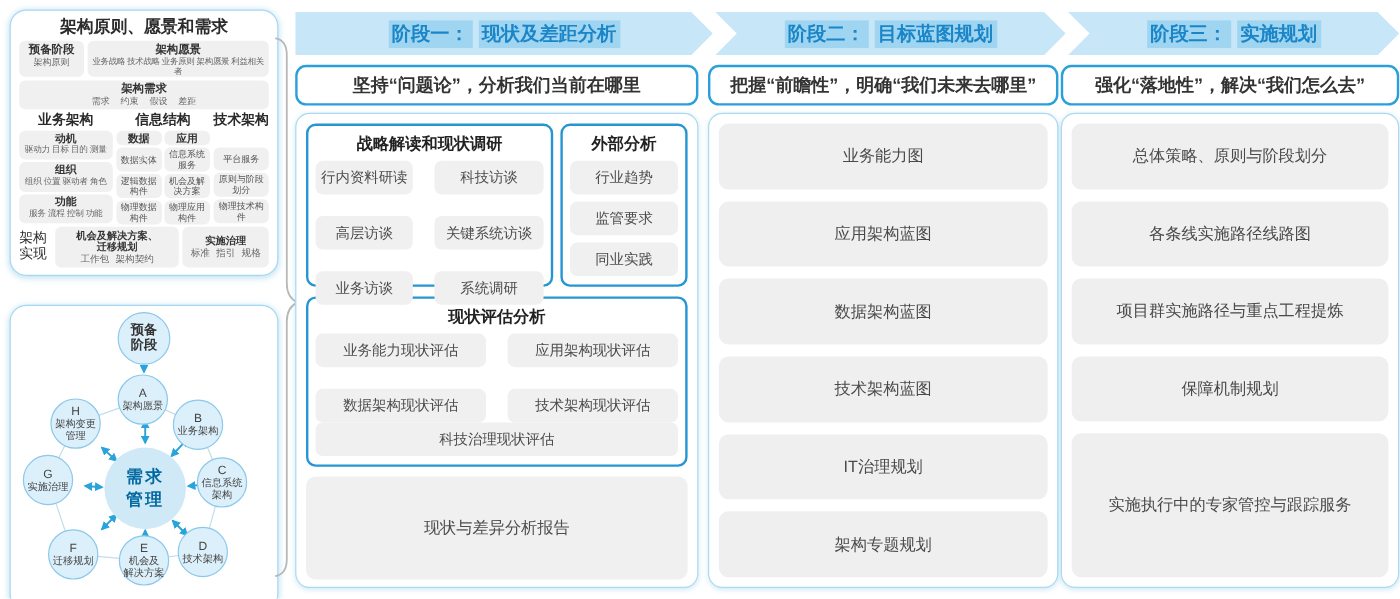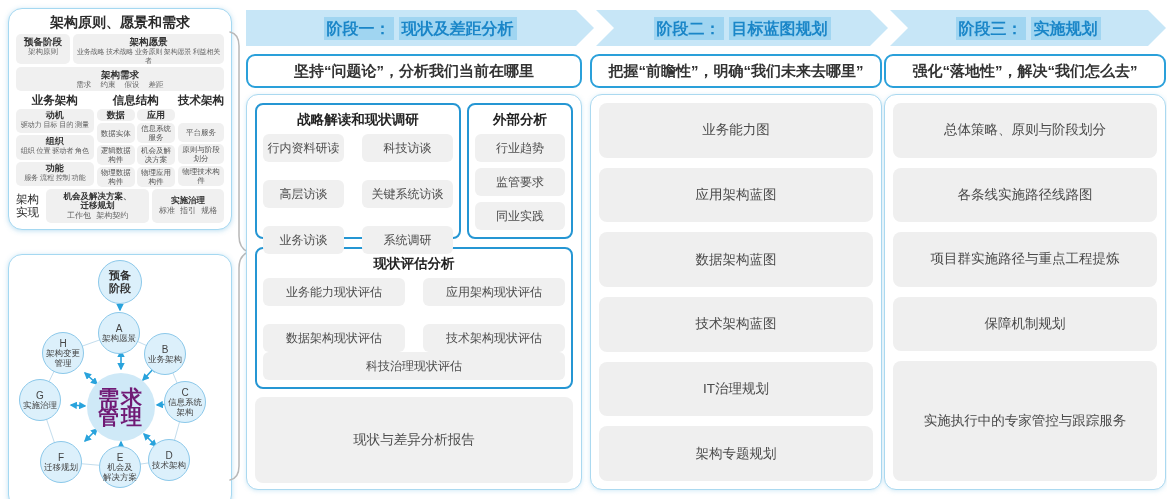--- a/index.html
+++ b/index.html
@@ -42,21 +42,21 @@
   .ib-sub{font-size:8px;color:#666;line-height:10px;word-spacing:3px}
 
   
   .adm{left:8px;top:254px;width:224px;height:255px}
   .adm svg{position:absolute;left:0;top:0;z-index:1}
   .circ{position:absolute;border-radius:50%;background:#dcf0fb;border:1px solid #8bc8ea;
         display:flex;flex-direction:column;align-items:center;justify-content:center;text-align:center;z-index:2}
   .letter{font-size:10px;color:#444;line-height:11px}
   .clabel{font-size:8.5px;color:#444;line-height:9.5px;white-space:pre-line}
   .prepC{font-size:11px;font-weight:bold;color:#333;white-space:pre-line;line-height:13px}
-  .centerC{background:#cfe9f7;border:none;font-size:21px;font-weight:bold;color:#701a75;white-space:pre-line;line-height:19px;letter-spacing:2px}
+  .centerC{background:#cfe9f7;border:none;font-size:14px;font-weight:bold;color:#0369a1;white-space:pre-line;line-height:19px;letter-spacing:2px}
 
   
   .brace{position:absolute;left:228px;top:30px}
 
   
   .band{position:absolute;top:10px;height:36px;background:#c7e6f7;display:flex;align-items:center;justify-content:center;gap:5px}
   .band.b1{left:246px;width:348px;clip-path:polygon(0 0,calc(100% - 18px) 0,100% 50%,calc(100% - 18px) 100%,0 100%)}
   .band.b2{left:596px;width:292px;clip-path:polygon(0 0,calc(100% - 18px) 0,100% 50%,calc(100% - 18px) 100%,0 100%,18px 50%)}
   .band.b3{left:890px;width:276px;clip-path:polygon(0 0,calc(100% - 18px) 0,100% 50%,calc(100% - 18px) 100%,0 100%,18px 50%)}
   .hl{background:#a0d5f1;color:#1a86c8;font-size:16px;font-weight:bold;padding:2px 3px;line-height:19px;white-space:nowrap}

